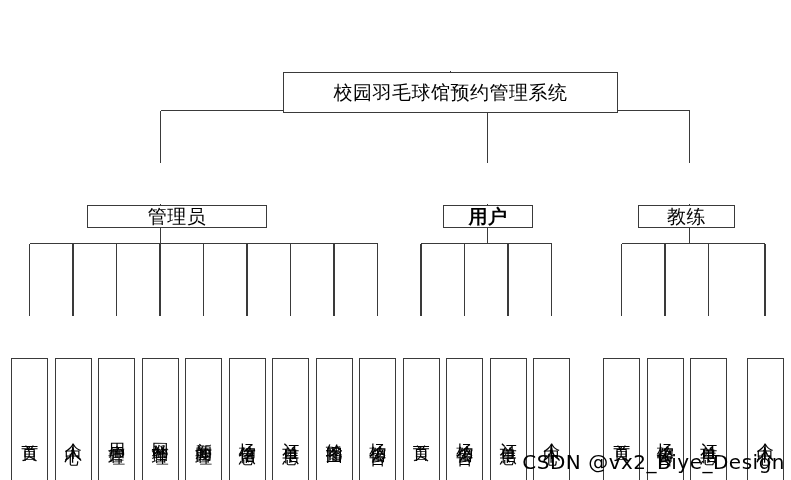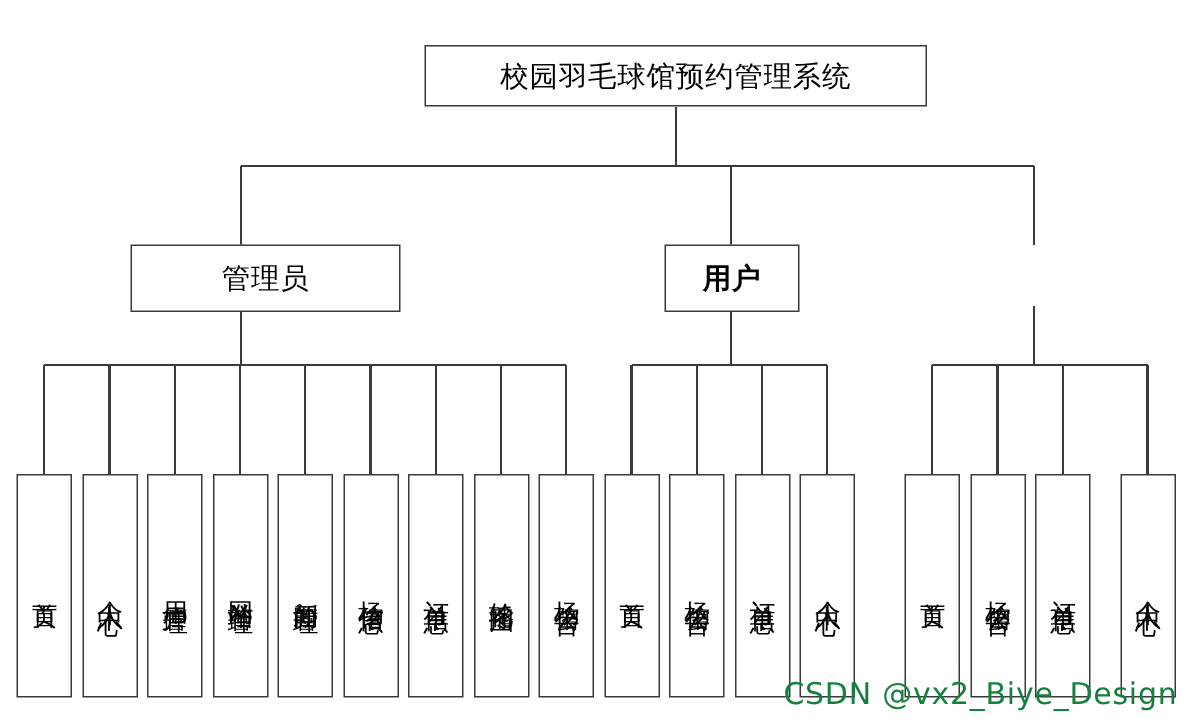--- a/index.html
+++ b/index.html
@@ -25,35 +25,36 @@
   }
   .node {
     position: absolute;
     box-sizing: border-box;
     border: 1.4px solid #3a3a3a;
     background: #ffffff;
     display: flex;
     align-items: center;
     justify-content: center;
     color: #000000;
+    margin-top: 42px;
   }
   .node-h {
     font-size: 19px;
     letter-spacing: 0.5px;
     white-space: nowrap;
   }
   .node.root {
     left: 283px;
     top: 30px;
     width: 335px;
     height: 41px;
   }
   .node.lvl2 {
     top: 163px;
-    height: 45px;
+    height: 23px;
   }
   .node.leaf {
     top: 316px;
     width: 37px;
     height: 149px;
     padding: 6px 0;
   }
   .leaf-label {
     font-size: 17px;
     line-height: 1.15;
@@ -61,21 +62,21 @@
     text-orientation: upright;
     letter-spacing: 2px;
     white-space: nowrap;
     color: #000000;
   }
   .watermark {
     position: absolute;
     right: 6px;
     bottom: 6px;
     font-size: 20px;
-    color: #15803d;
+    color: #000000;
     font-family: "DejaVu Sans", "Liberation Sans", sans-serif;
     letter-spacing: 0.5px;
     white-space: nowrap;
     pointer-events: none;
   }
 </style>
 </head>
 <body>
 
 <div id="canvas">
@@ -119,20 +120,23 @@
 
   <div class="node root">
     <span class="node-h">校园羽毛球馆预约管理系统</span>
   </div>
 
   <div class="node lvl2" style="left:87px; width:180px;">
     <span class="node-h">管理员</span>
   </div>
   <div class="node lvl2" style="left:443px; width:90px;font-weight:bold;">
     <span class="node-h">用户</span>
+  </div>
+  <div class="node lvl2" style="left:638px; width:97px;">
+    <span class="node-h">教练</span>
   </div>
 
   <div class="node leaf" style="left:11px;">
     <span class="leaf-label">首页</span>
   </div>
   <div class="node leaf" style="left:54.5px;">
     <span class="leaf-label">个人中心</span>
   </div>
   <div class="node leaf" style="left:98px;">
     <span class="leaf-label">用户管理</span>

